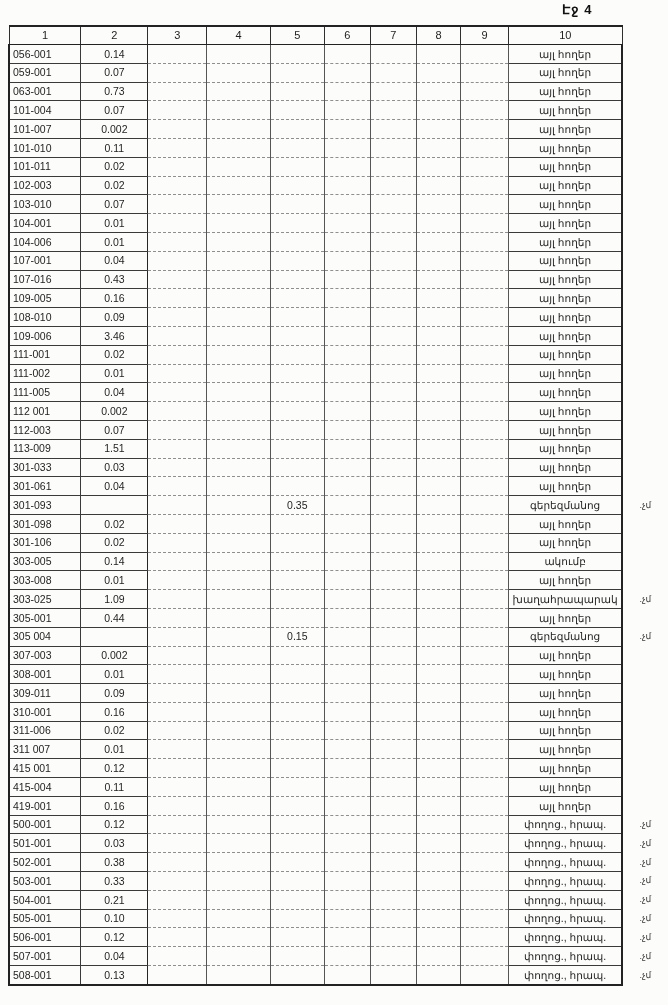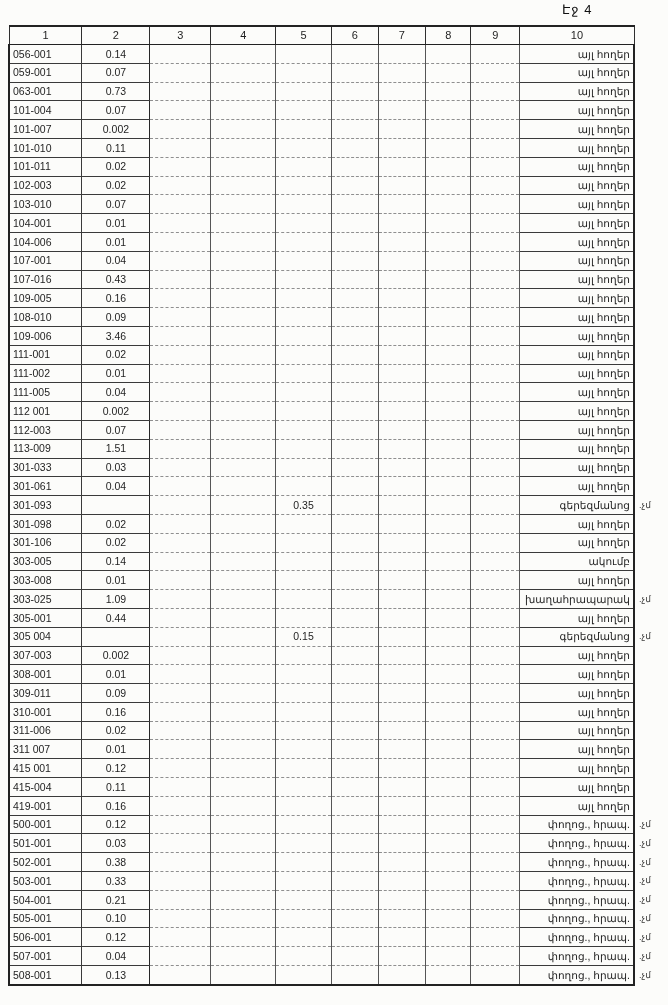--- a/index.html
+++ b/index.html
@@ -3,21 +3,21 @@
 <meta charset="utf-8">
 <style>
   html,body{margin:0;padding:0;}
   body{
     width:668px;height:1005px;position:relative;overflow:hidden;
     background:#fcfcfa;color:#1c1c1c;
     font-family:"Liberation Sans", sans-serif;
   }
   .page-label{
     position:absolute;top:2px;left:562px;
-    font-size:13px;font-weight:normal;letter-spacing:1px;color:#111;
+    font-size:13px;font-weight:bold;letter-spacing:1px;color:#111;
   }
   table.sheet{
     position:absolute;top:25px;left:8px;
     border-collapse:collapse;table-layout:fixed;
   }
   .sheet th,.sheet td{
     padding:0 3px;line-height:1;overflow:hidden;white-space:nowrap;
     font-size:10.5px;color:#1e1e1e;
   }
   .sheet th{
@@ -27,35 +27,35 @@
   }
   .sheet tbody td{height:17.8px;}
   
   .w1{width:70px}.w2{width:67px}.w3{width:62px}.w4{width:67px}.w5{width:53px}
   .w6{width:46px}.w7{width:46px}.w8{width:44px}.w9{width:48px}.w10{width:107px}
   .wn{width:26px}
   
   td.c1,td.c2,td.c10{border:1px solid #3a3a3a;}
   td.c1{border-left:2px solid #222;text-align:left;}
   td.c2{border-left:1.5px solid #262626;border-right:1.5px solid #262626;text-align:center;}
-  td.c10{border-right:2px solid #222;text-align:right;font-size:10.5px;}
+  td.c10{border-right:2px solid #222;text-align:center;font-size:10.5px;}
   
   td.mid{
     border-left:1px solid #555;border-right:1px solid #555;
     border-top:1px dashed #8f8f8f;border-bottom:1px dashed #8f8f8f;
     text-align:center;
   }
   .sheet tbody tr:last-child td.c1,
   .sheet tbody tr:last-child td.c2,
   .sheet tbody tr:last-child td.c10{border-bottom:2px solid #222;}
   .sheet tbody tr:last-child td.mid{border-bottom:2px solid #222;}
   
   th.noteh,td.noteCell{
     border:none;background:transparent;
-    font-size:9px;color:#3a3a3a;text-align:left;padding-left:4px;
+    font-size:9px;color:#3a3a3a;text-align:left;padding-left:16px;
   }
 </style>
 </head>
 <body>
 
 <div>
   <div class="page-label">Էջ 4</div>
 
   <table class="sheet">
     <thead>

